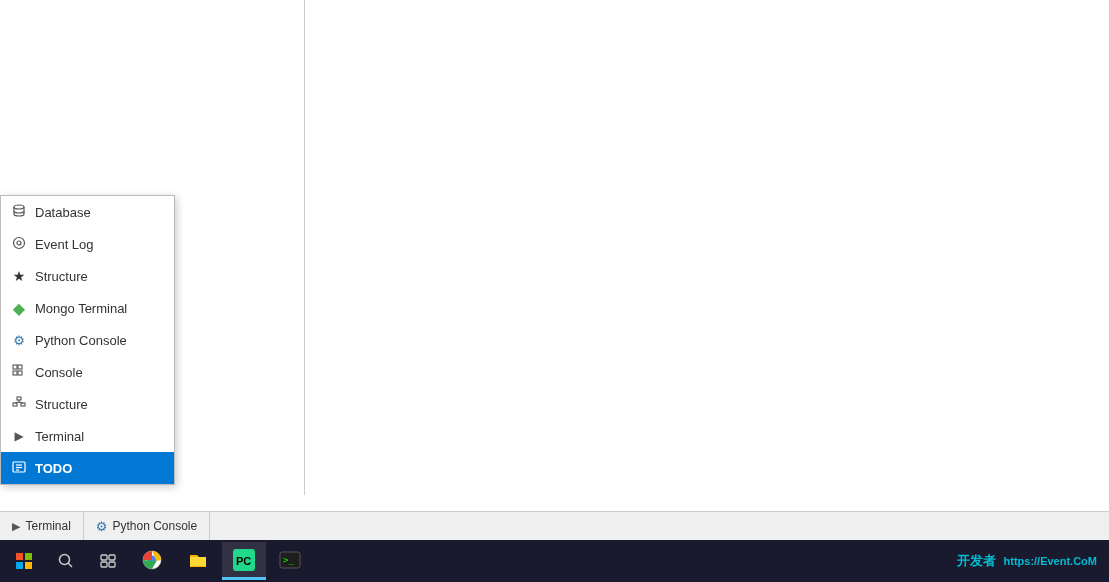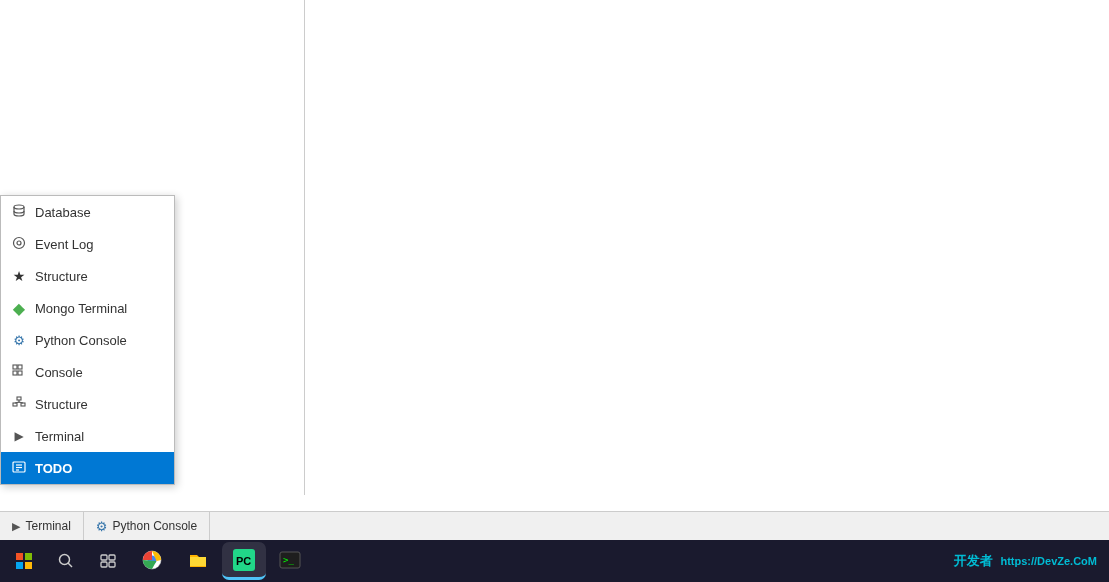--- a/index.html
+++ b/index.html
@@ -85,21 +85,20 @@
     }
 
     .taskbar-app {
       width: 44px;
       height: 38px;
       display: flex;
       align-items: center;
       justify-content: center;
       cursor: pointer;
       border-bottom: 3px solid transparent;
-      border-radius: 7px;
     }
 
     .taskbar-app.active { border-bottom: 3px solid #4fc3f7; background: rgba(255,255,255,0.1); }
 
     .taskbar-right {
       margin-left: auto;
       display: flex;
       align-items: center;
       color: #00bcd4;
       font-size: 14px;
@@ -297,16 +296,16 @@
   <div class="taskbar-app">
     <svg width="22" height="22" viewBox="0 0 22 22" fill="none">
       <rect x="1" y="3" width="20" height="16" rx="2" fill="#1e1e1e" stroke="#555" stroke-width="1"></rect>
       <text x="4" y="14" fill="#00ff00" font-size="9" font-family="monospace">&gt;_</text>
     </svg>
   </div>
 
   <div class="taskbar-right">
     <span style="color:#00bcd4; font-size:13px;">
       <span>开发者</span>
-      <span style="font-size:11px; margin-left:4px;">https://DevZe.CoM</span>
+      <span style="font-size:11px; margin-left:4px;">https://Event.CoM</span>
     </span>
   </div>
 </div>
 
 </body></html>

